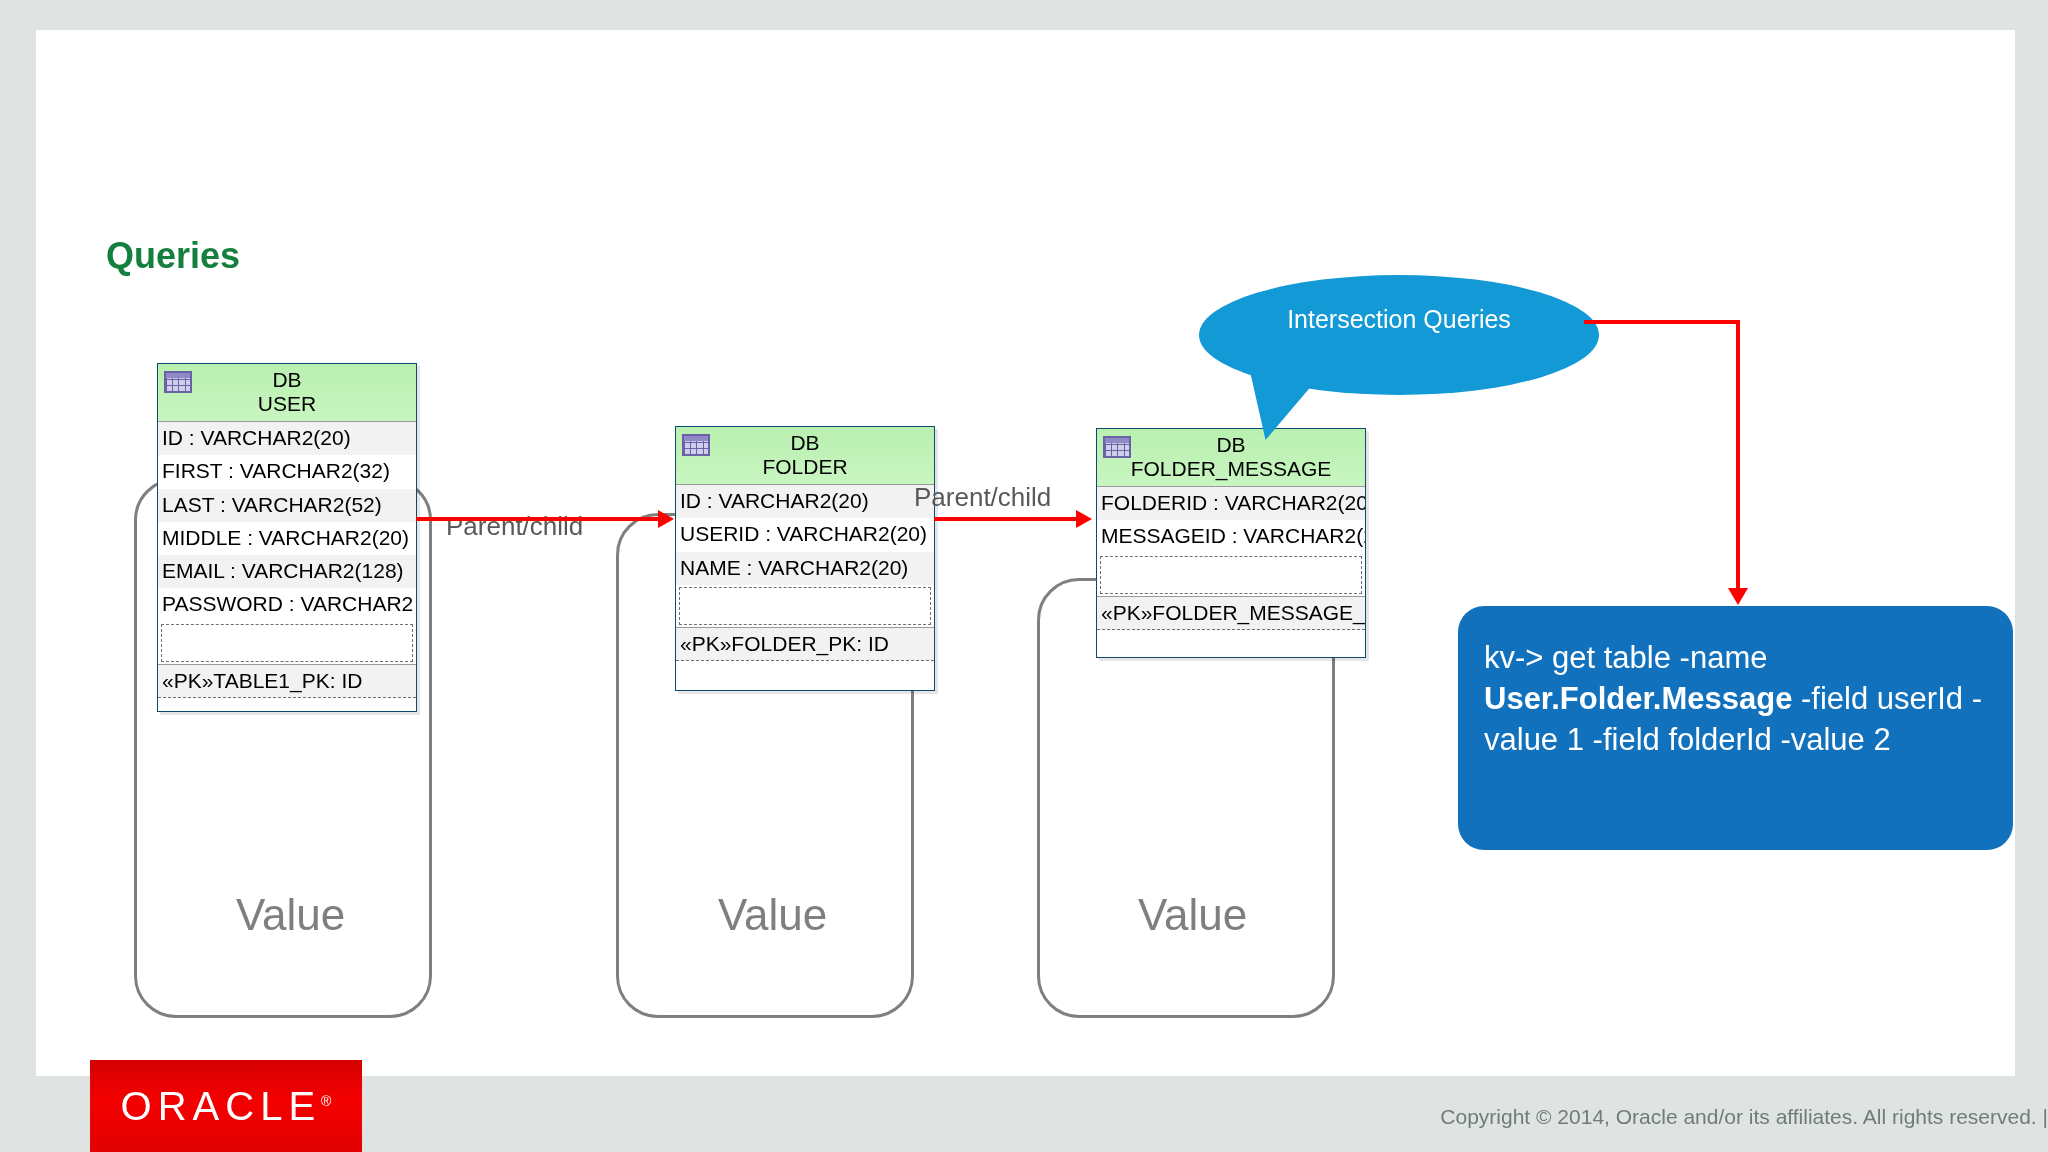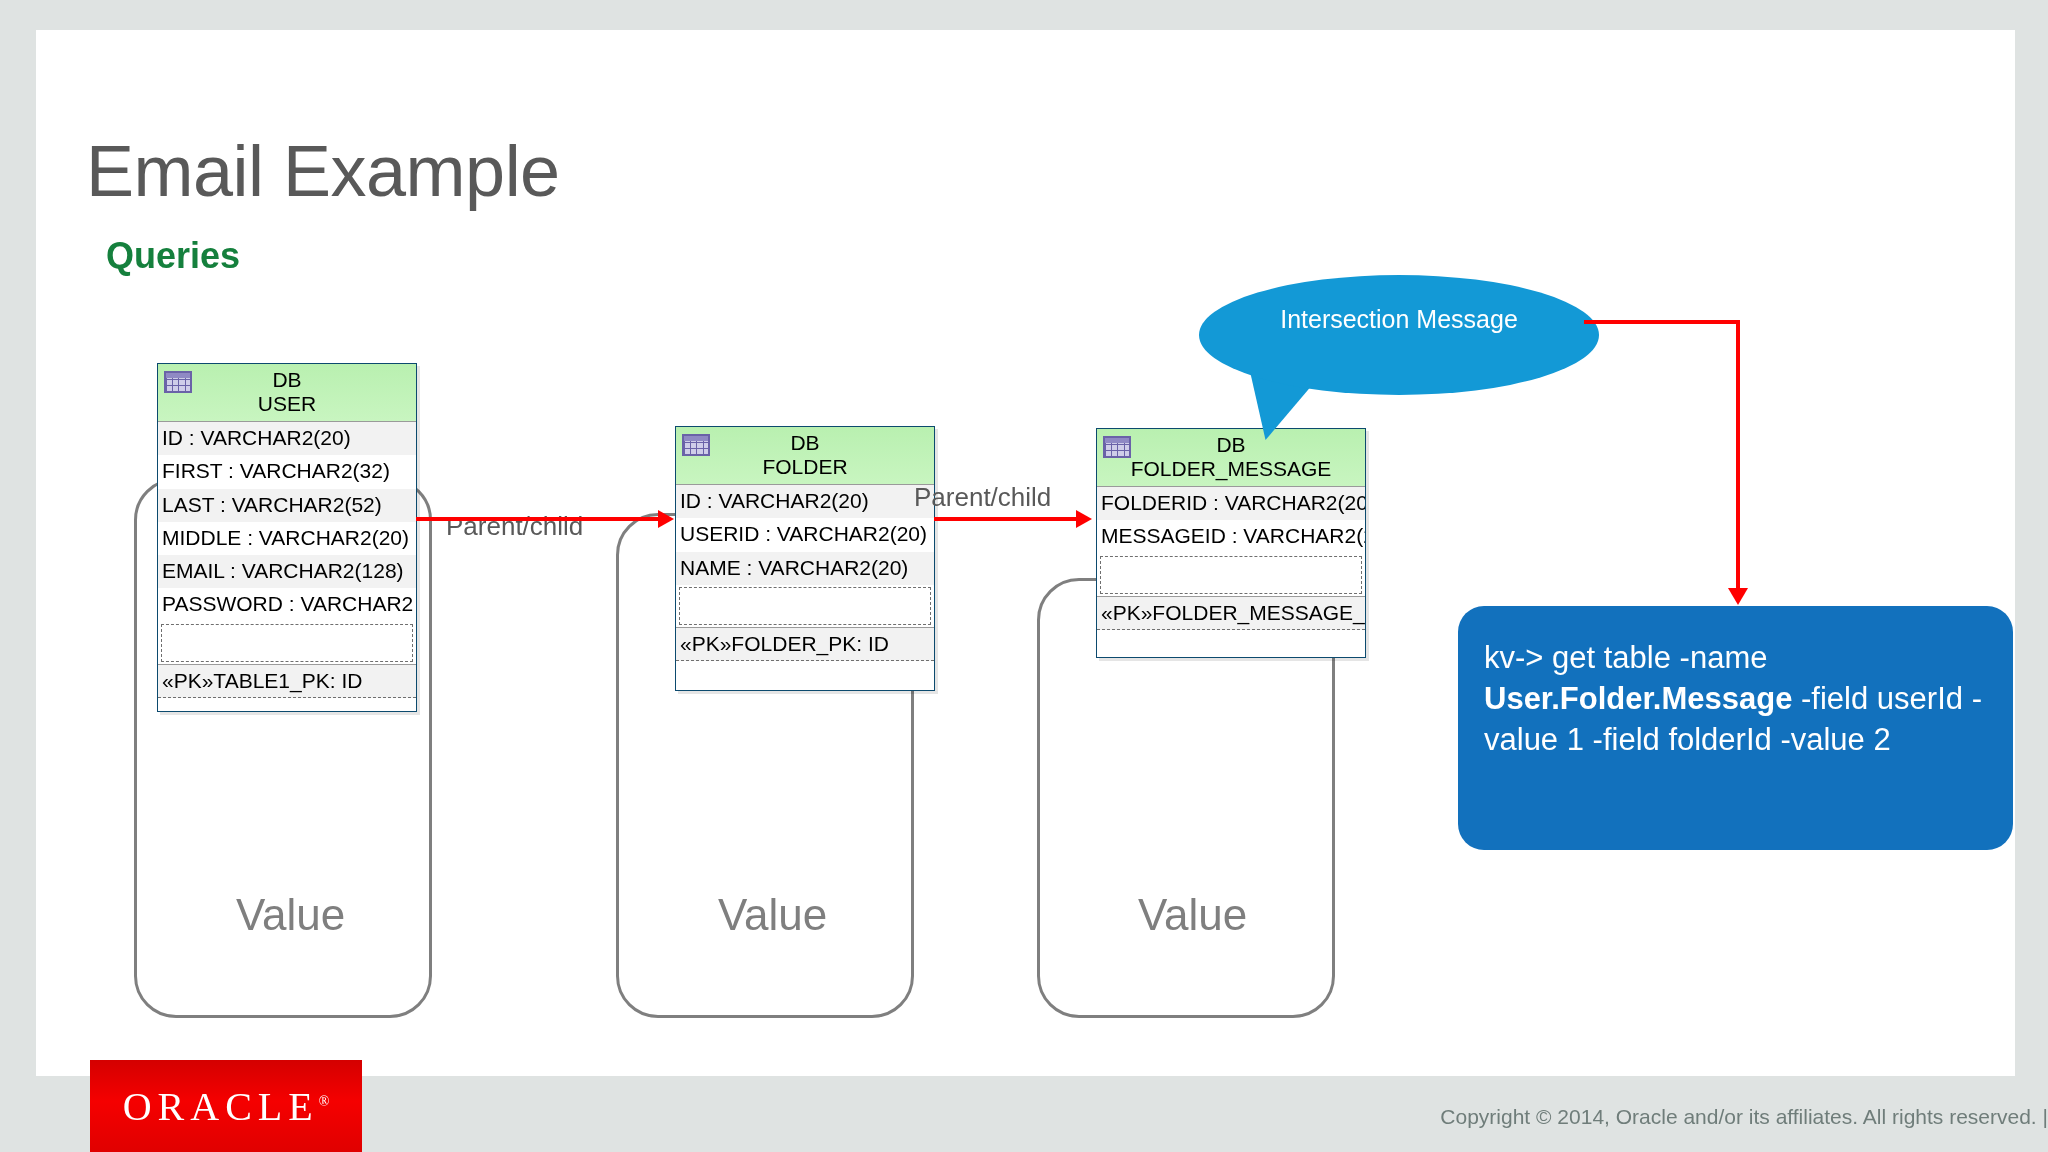--- a/index.html
+++ b/index.html
@@ -220,38 +220,37 @@
     background: linear-gradient(180deg, #d40000 0%, #f50000 45%, #e00000 100%);
     display: flex;
     align-items: center;
     justify-content: center;
   }
   .oracle-word {
     color: #ffffff;
     font-size: 40px;
     letter-spacing: 6px;
     font-weight: 400;
-    font-family: Liberation Serif, serif;
+    font-family: Liberation Sans, sans-serif;
   }
   .oracle-word sup { font-size: 14px; vertical-align: super; letter-spacing: 0; }
   .copyright {
     position: absolute;
     left: 0; right: 0;
     top: 1105px;
     text-align: right;
     color: #6f7d7a;
     font-size: 21px;
   }
 </style>
 </head>
 <body>
 
 <div id="slide">
 
-  <div class="title">Email Example</div>
   <div class="subtitle">Queries</div>
 
   <div class="valuebox" style="left:98px; top:448px; width:292px; height:534px;"></div>
   <div class="valuebox" style="left:580px; top:483px; width:292px; height:499px;"></div>
   <div class="valuebox" style="left:1001px; top:548px; width:292px; height:434px;"></div>
 
   <div class="uml" style="left:121px; top:333px; width:258px; height:347px;">
     <div class="uml-header">
       <span class="tblicon"></span>
       <div>DB</div>
@@ -302,21 +301,21 @@
   <div class="red-line" style="left:380px; top:487px; width:244px; height:4px;"></div>
   <div class="red-arrow-right" style="left:622px; top:480px;"></div>
 
   <div class="pclabel" style="left:878px; top:404px;">Parent/child</div>
   <div class="red-line" style="left:898px; top:487px; width:144px; height:4px;"></div>
   <div class="red-arrow-right" style="left:1040px; top:480px;"></div>
 
   <div class="callout-tail"></div>
   <div class="callout">
     <div class="callout-text">
-      <div>Intersection Message</div>
+      <div>Intersection Queries</div>
     </div>
   </div>
 
   <div class="red-line" style="left:1548px; top:290px; width:156px; height:4px;"></div>
   <div class="red-line" style="left:1700px; top:290px; width:4px; height:272px;"></div>
   <div class="red-arrow-down" style="left:1692px; top:558px;"></div>
 
   <div class="cmdbox">
     <div class="cmdbox-text"><span>kv-&gt; get table -name </span><b>User.Folder.Message</b><span> -field userId -value 1 -field folderId -value 2</span></div>
   </div>

